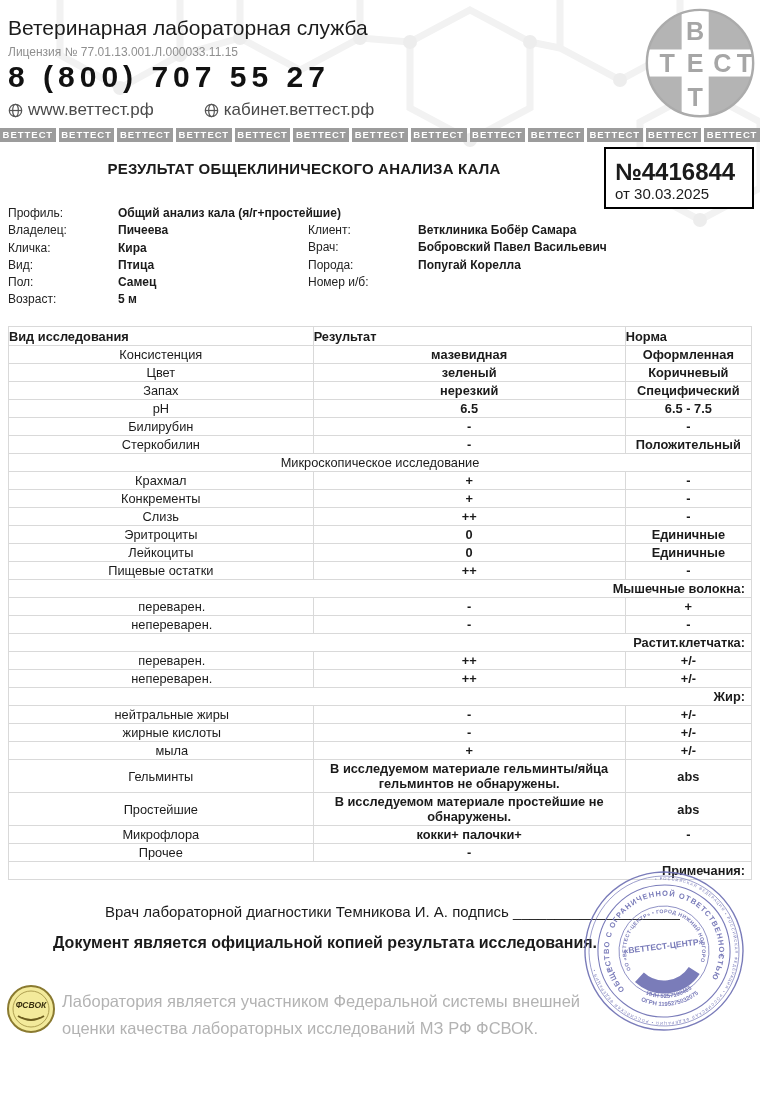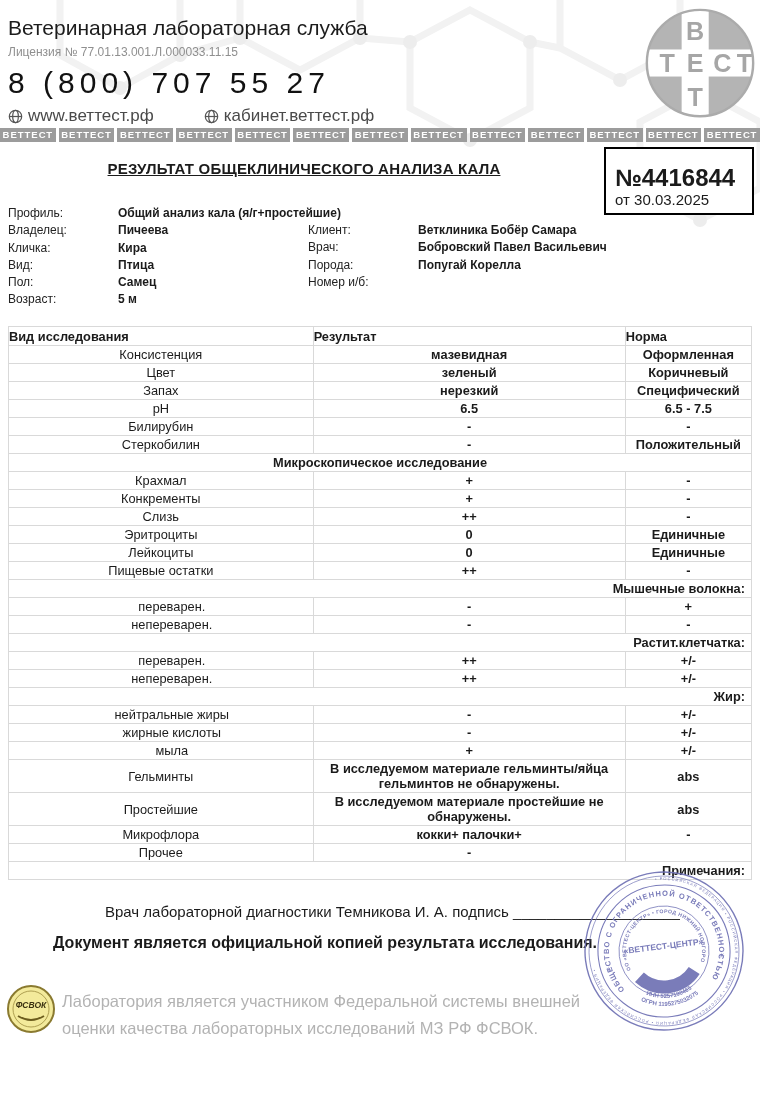--- a/index.html
+++ b/index.html
@@ -7,38 +7,38 @@
   body { font-family:"Liberation Sans","DejaVu Sans",sans-serif; color:#1b1b1b; }
   .page { position:relative; width:760px; height:1109px; background:#fff; overflow:hidden; }
 
   
   .watermark { position:absolute; left:0; top:0; z-index:0; }
 
   
   .header-left { position:absolute; left:8px; top:0; z-index:2; }
   .org-name { margin-top:16px; font-size:21px; font-weight:500; color:#1c1c1c; }
   .license  { margin-top:5px; font-size:12px; color:#8f8f8f; }
-  .phone    { margin-top:7px; font-size:30px; font-weight:400; letter-spacing:5px; color:#111; }
+  .phone    { margin-top:1px; font-size:30px; font-weight:700; letter-spacing:5px; color:#111; }
   .sites    { margin-top:6px; font-size:17px; color:#4a4a4a; display:flex; align-items:center; gap:24px; }
   .site     { display:flex; align-items:center; gap:5px; }
   .site + .site { margin-left:26px; }
   .globe    { width:15px; height:15px; }
 
   .logo { position:absolute; right:2px; top:5px; width:116px; height:116px; z-index:1; }
   .logo text { font-family:"Liberation Sans",sans-serif; font-weight:bold; }
 
   .badge-strip { position:absolute; left:0; top:128px; width:760px; height:14px; display:flex; gap:3px; z-index:2; }
   .badge { flex:1; background:#9c9c9c; color:#fff; font-size:9.5px; font-weight:bold; letter-spacing:1px;
            text-align:center; line-height:14px; }
 
   
-  .title-row { position:absolute; left:0; top:160px; width:608px; text-align:center; z-index:2;text-decoration:underline; }
+  .title-row { position:absolute; left:0; top:160px; width:608px; text-align:center; z-index:2; }
   .title { font-size:15px; font-weight:bold; letter-spacing:0.2px; }
   .number-box { position:absolute; right:6px; top:147px; width:150px; border:2px solid #000;
-                background:#fff; padding:16px 9px 5px; z-index:2; }
+                background:#fff; padding:10px 9px 5px; z-index:2; }
   .number { font-size:24px; font-weight:bold; line-height:26px; }
   .number-date { font-size:15px; line-height:17px; }
 
   
   .patient { position:absolute; left:8px; top:205px; width:744px; z-index:2; }
   .patient-col { position:absolute; top:0; }
   .patient-col.left { left:0; width:340px; }
   .patient-col.right { left:300px; top:17px; width:440px; }
   .info-row { display:flex; height:17.3px; font-size:12px; line-height:17px; }
   .info-label { width:110px; color:#222; }
@@ -48,21 +48,21 @@
   .results { position:absolute; left:8px; top:326px; width:744px; z-index:2; }
   table { width:744px; border-collapse:collapse; table-layout:fixed; }
   th, td { border:1px solid #d9d9d9; font-size:12.8px; }
   th { height:19px; font-weight:bold; text-align:left; }
   col.c1 { width:41%; } col.c2 { width:42%; } col.c3 { width:17%; }
   td { height:17px; padding:1px 6px; vertical-align:middle; }
   td.c-name { text-align:center; }
   td.c-name.indent { padding-left:28px; }
   td.c-result, td.c-norm { text-align:center; font-weight:bold; }
   td.c-result { line-height:15px; }
-  tr.row-section td { text-align:center; font-weight:bold; }
+  tr.row-section td { text-align:center; font-weight:normal; }
   tr.row-group td { text-align:right; font-weight:bold;padding-left:36px; }
 
   
   .sig-line { position:absolute; left:105px; top:903px; font-size:15px; z-index:1; }
   .sig-underline { display:inline-block; letter-spacing:0; }
   .copy-note { position:absolute; right:163px; top:934px; font-size:16px; font-weight:600; z-index:1; }
 
   
   .stamp { position:absolute; left:579px; top:866px; width:170px; height:170px;
            transform:rotate(-7deg); opacity:0.92; z-index:3; }

